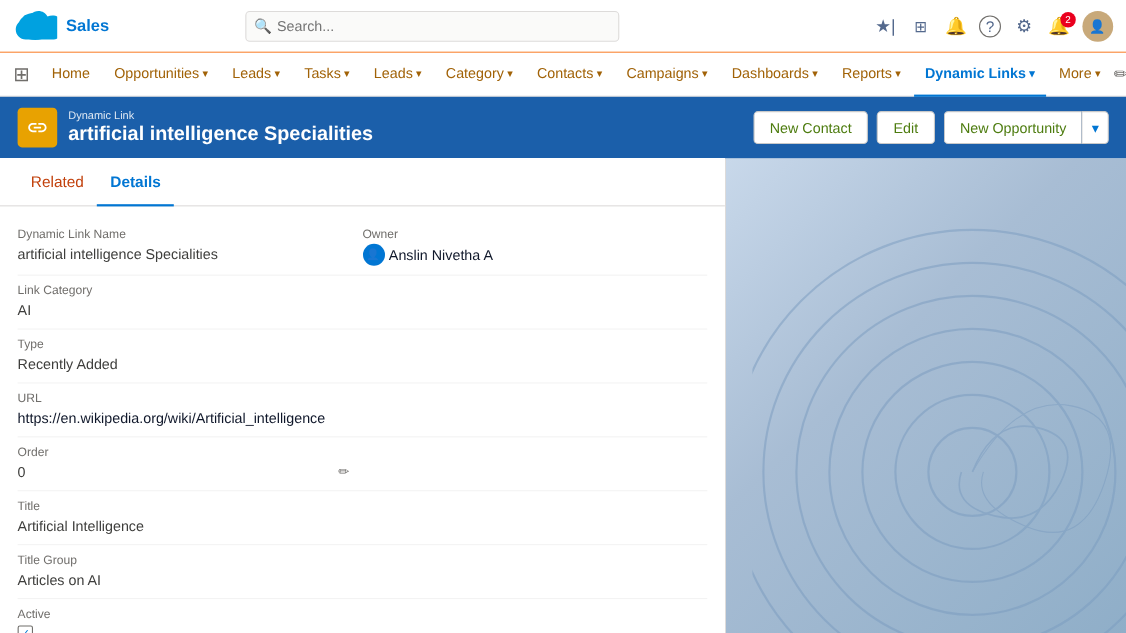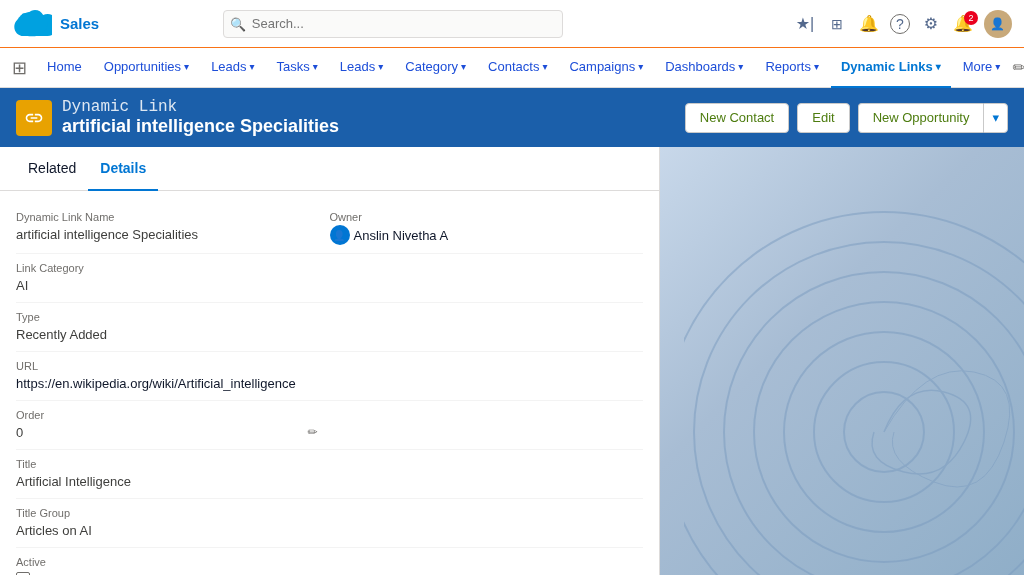--- a/index.html
+++ b/index.html
@@ -73,21 +73,21 @@
       align-items: center;
       padding: 0 12px;
       gap: 2px;
     }
     .nav-item {
       height: 40px;
       display: flex;
       align-items: center;
       padding: 0 10px;
       font-size: 13px;
-      color: #1d4ed8;
+      color: #a16207;
       cursor: pointer;
       border-bottom: 2px solid transparent;
       white-space: nowrap;
       gap: 3px;
     }
     .nav-item.active {
       color: #0176d3;
       border-bottom: 2px solid #0176d3;
       font-weight: 600;
     }
@@ -106,21 +106,21 @@
     }
     .record-header-left { display: flex; align-items: center; gap: 10px; }
     .record-icon {
       width: 36px; height: 36px;
       background: #e8a201;
       border-radius: 4px;
       display: flex; align-items: center; justify-content: center;
       color: #fff; font-size: 18px;
     }
     .record-meta { color: #fff; }
-    .record-object-type { font-size: 16px; opacity: 0.85; font-family: Liberation Mono, monospace; }
+    .record-object-type { font-size: 10px; opacity: 0.85; }
     .record-name { font-size: 18px; font-weight: 700; }
     .record-header-right { display: flex; align-items: center; gap: 8px; }
     .btn {
       height: 30px;
       padding: 0 14px;
       border-radius: 4px;
       font-size: 13px;
       cursor: pointer;
       border: 1px solid;
       display: flex; align-items: center; gap: 4px;
@@ -168,21 +168,21 @@
       display: flex;
       border-bottom: 1px solid #dddbda;
       padding: 0 16px;
     }
     .tab {
       height: 44px;
       display: flex;
       align-items: center;
       padding: 0 12px;
       font-size: 14px;
-      color: #0f172a;
+      color: #c2410c;
       cursor: pointer;
       border-bottom: 2px solid transparent;
       margin-bottom: -1px;
     }
     .tab.active {
       color: #0176d3;
       border-bottom: 2px solid #0176d3;
       font-weight: 600;
     }
 

